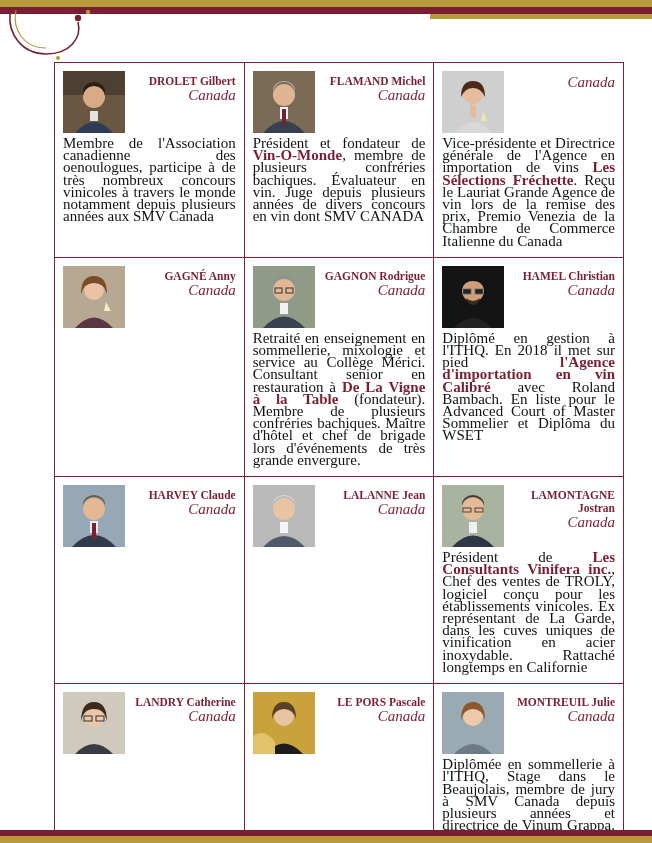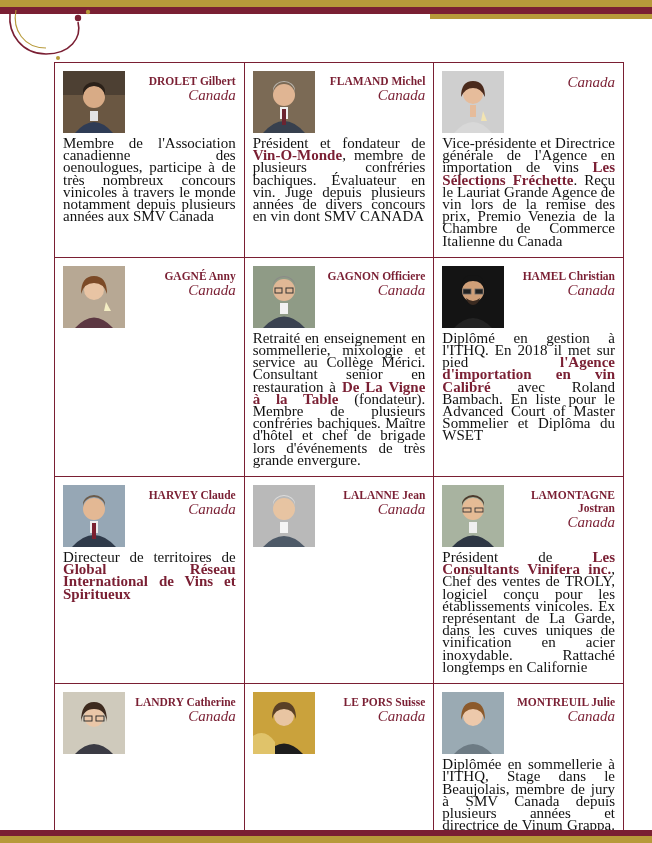--- a/index.html
+++ b/index.html
@@ -241,21 +241,21 @@
             <rect width="62" height="62" fill="#8f9b86"></rect>
             <circle cx="31" cy="24" r="11" fill="#e0b896"></circle>
             <path d="M20,21 a11,10 0 0 1 22,0 l0,-2 a11,9 0 0 0 -22,0 z" fill="#8a8a88"></path>
             <rect x="22" y="22" width="7" height="5" fill="none" stroke="#333" stroke-width="1"></rect>
             <rect x="33" y="22" width="7" height="5" fill="none" stroke="#333" stroke-width="1"></rect>
             <path d="M10,62 q21,-23 42,0 z" fill="#3a4250"></path>
             <rect x="27" y="37" width="8" height="11" fill="#f2f2f2"></rect>
           </svg>
         </div>
         <div class="nameblock">
-          <div class="pname">GAGNON Officiere</div>
+          <div class="pname">GAGNON Rodrigue</div>
           <div class="pcountry">Canada</div>
         </div>
       </div>
       <div class="bio">Retraité en enseignement en sommellerie, mixologie et service au Collège Mérici. Consultant senior en restauration à <span class="hl">De La Vigne à la Table</span> (fondateur). Membre de plusieurs confréries bachiques. Maître d'hôtel et chef de brigade lors d'événements de très grande envergure.</div>
     </div>
 
     <div class="cell r2">
       <div class="head">
         <div class="photo">
           <svg width="62" height="62" viewBox="0 0 62 62">
@@ -288,21 +288,20 @@
             <path d="M9,62 q22,-24 44,0 z" fill="#2f3a4a"></path>
             <rect x="27" y="36" width="8" height="12" fill="#ededed"></rect>
             <rect x="29" y="38" width="4" height="16" fill="#7a2030"></rect>
           </svg>
         </div>
         <div class="nameblock">
           <div class="pname">HARVEY Claude</div>
           <div class="pcountry">Canada</div>
         </div>
       </div>
-      <div class="bio">Directeur de territoires de <span class="hl">Global Réseau International de Vins et Spiritueux</span></div>
     </div>
 
     <div class="cell r3">
       <div class="head">
         <div class="photo">
           <svg width="62" height="62" viewBox="0 0 62 62">
             <rect width="62" height="62" fill="#b9b9b9"></rect>
             <circle cx="31" cy="24" r="11" fill="#e7c4a2"></circle>
             <path d="M20,21 a11,10 0 0 1 22,0 l0,-2 a11,9 0 0 0 -22,0 z" fill="#dcdcdc"></path>
             <path d="M10,62 q21,-22 42,0 z" fill="#4e5a68"></path>
@@ -363,21 +362,21 @@
         <div class="photo">
           <svg width="62" height="62" viewBox="0 0 62 62">
             <rect width="62" height="62" fill="#caa23c"></rect>
             <circle cx="31" cy="24" r="10" fill="#e8c5a2"></circle>
             <path d="M19,27 q0,-17 12,-17 q12,0 12,17 q-3,-10 -12,-10 q-9,0 -12,10z" fill="#5a4026"></path>
             <path d="M12,62 q19,-21 38,0 z" fill="#1d1d1d"></path>
             <path d="M0,44 q12,-8 22,6 l0,12 l-22,0z" fill="#e0c36a"></path>
           </svg>
         </div>
         <div class="nameblock">
-          <div class="pname">LE PORS Suisse</div>
+          <div class="pname">LE PORS Pascale</div>
           <div class="pcountry">Canada</div>
         </div>
       </div>
     </div>
 
     <div class="cell r4">
       <div class="head">
         <div class="photo">
           <svg width="62" height="62" viewBox="0 0 62 62">
             <rect width="62" height="62" fill="#9aaab3"></rect>

